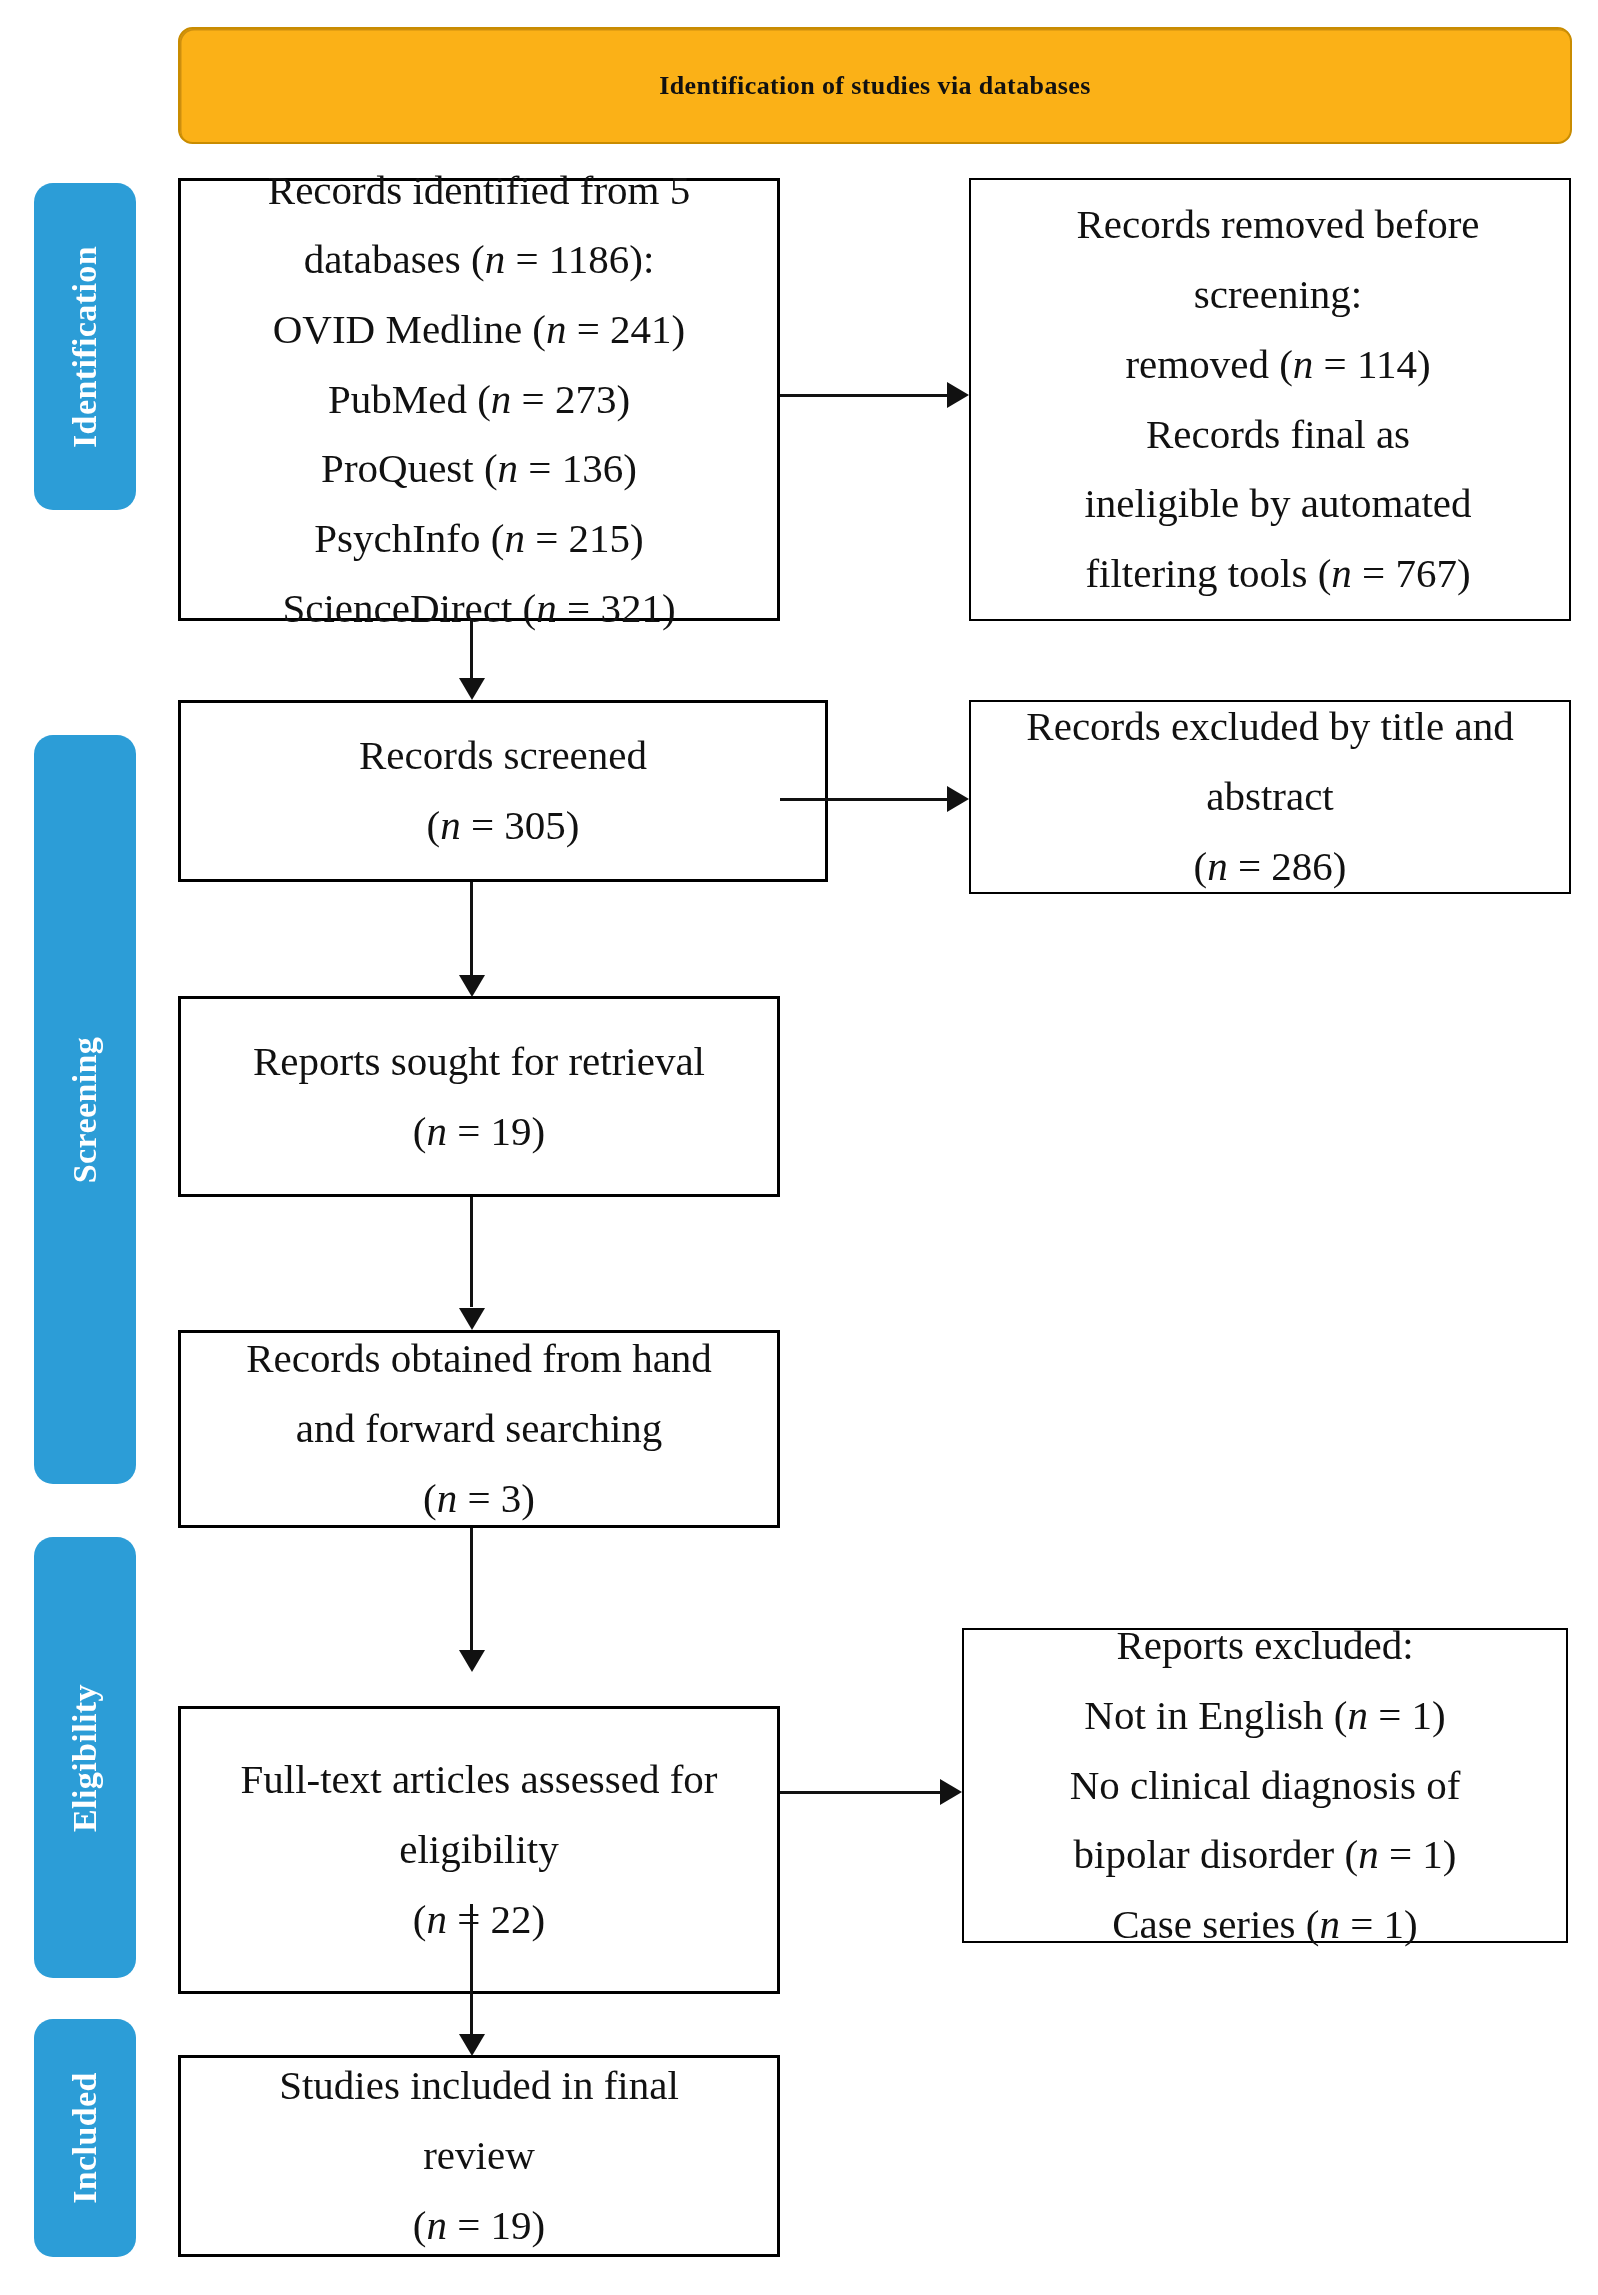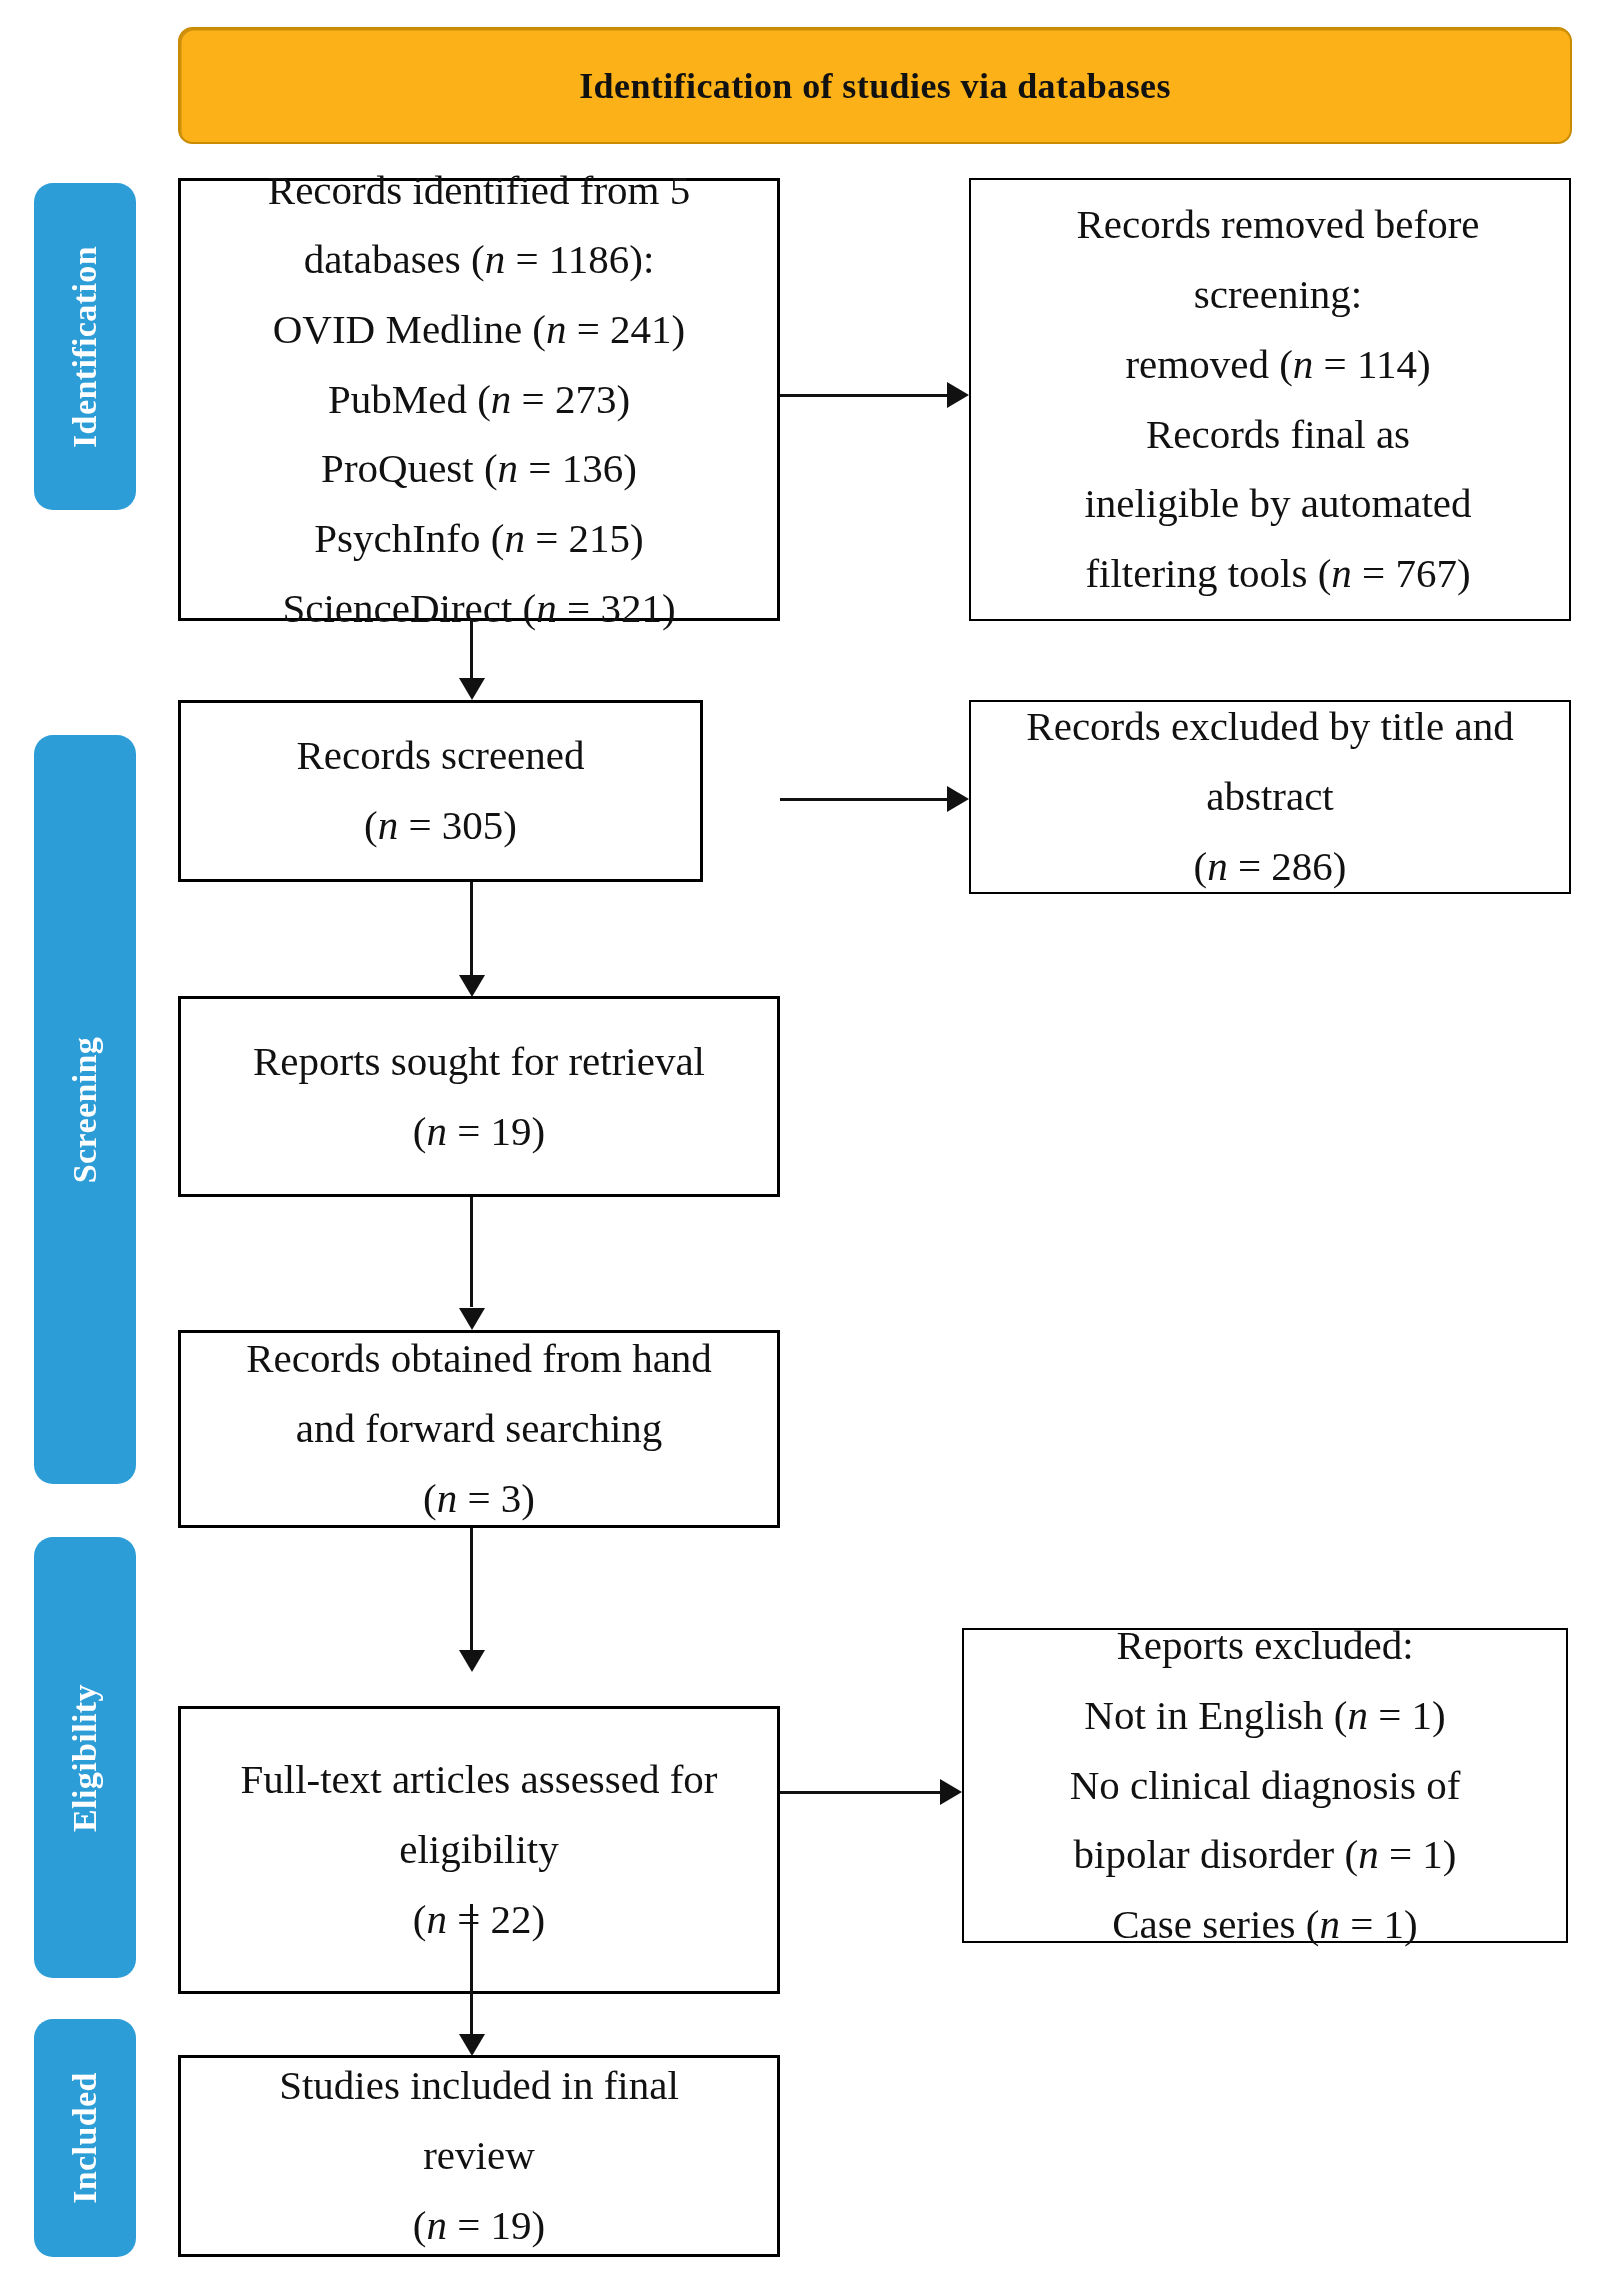--- a/index.html
+++ b/index.html
@@ -16,21 +16,21 @@
     font-family:"Liberation Serif","DejaVu Serif",serif;color:var(--text-color);
   }
   .header{
     position:absolute;left:178px;top:27px;width:1390px;height:113px;
     background:var(--header-orange);
     border:2.2px solid var(--header-border);
     border-radius:14.5px;
     box-shadow:inset 1.5px 1.5px 0 rgba(120,80,0,.35);
     display:flex;align-items:center;justify-content:center;
   }
-  .header span{font-weight:bold;font-size:36px;letter-spacing:0.4px;}
+  .header span{font-weight:bold;font-size:26px;letter-spacing:0.4px;}
   .side{
     position:absolute;left:34px;width:102px;background:var(--accent-blue);
     border-radius:19px;display:flex;align-items:center;justify-content:center;
   }
   .side .rot{
     transform:rotate(-90deg);white-space:nowrap;color:#ffffff;
     font-weight:bold;font-size:34px;letter-spacing:0.4px;
   }
   .box{
     position:absolute;background:#ffffff;border:3.6px solid var(--box-border);
@@ -75,21 +75,21 @@
     <div class="lines">
         <div>Records identified from 5</div>
         <div>databases (<i>n</i> = 1186):</div>
         <div>OVID Medline (<i>n</i> = 241)</div>
         <div>PubMed (<i>n</i> = 273)</div>
         <div>ProQuest (<i>n</i> = 136)</div>
         <div>PsychInfo (<i>n</i> = 215)</div>
         <div>ScienceDirect (<i>n</i> = 321)</div>
       </div>
   </div>
-  <div class="box" style="left:178px;top:700px;width:525px;height:182px;">
+  <div class="box" style="left:178px;top:700px;width:650px;height:182px;">
     <div class="lines">
         <div>Records screened</div>
         <div>(<i>n</i> = 305)</div>
       </div>
   </div>
   <div class="box" style="left:178px;top:996px;width:602px;height:201px;">
     <div class="lines">
         <div>Reports sought for retrieval</div>
         <div>(<i>n</i> = 19)</div>
       </div>

